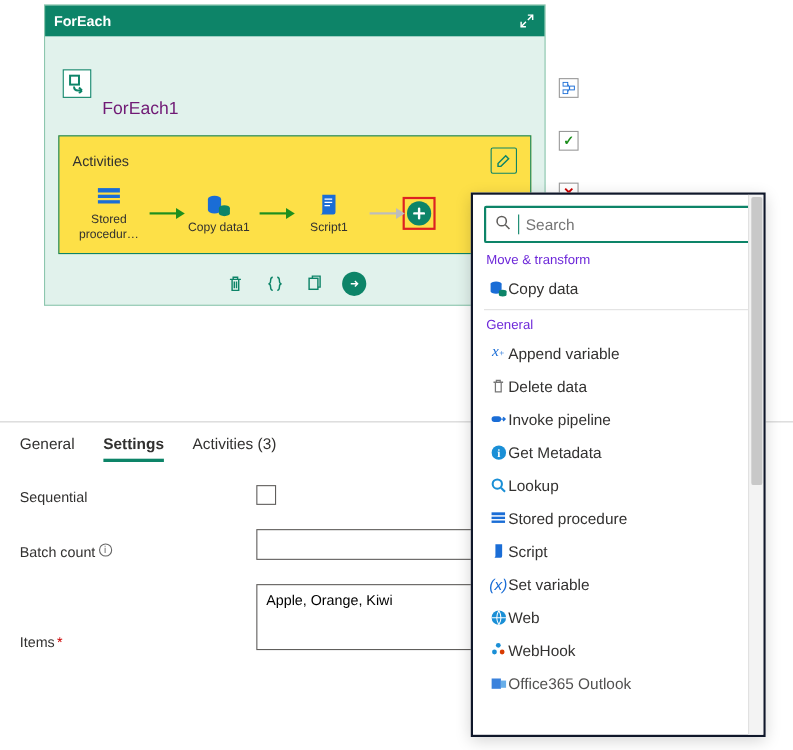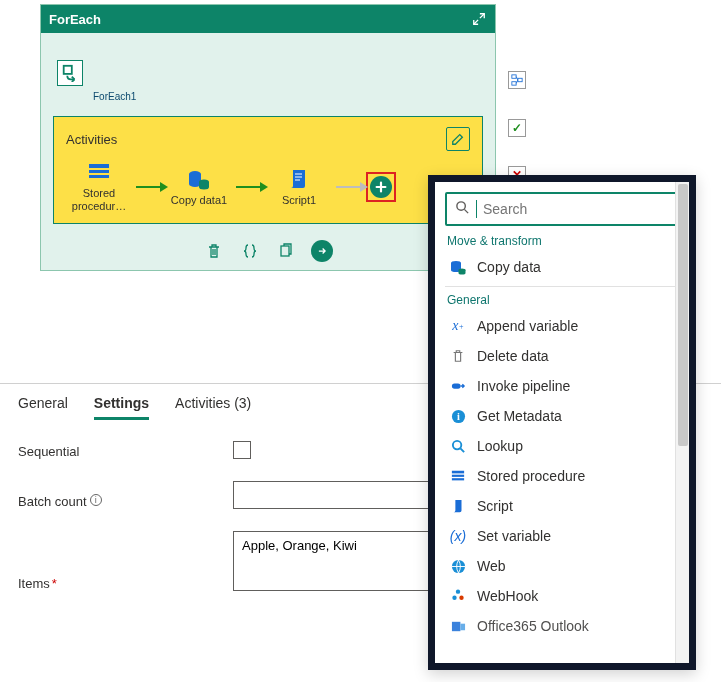--- a/index.html
+++ b/index.html
@@ -43,21 +43,21 @@
     gap:10px;
     padding:10px 16px 6px 16px;
   }
   .foreach-name-row .icon-box {
     width:26px;height:26px;
     display:flex;align-items:center;justify-content:center;
     background:#fff;
     border:1px solid #0d8468;
   }
   .foreach-name-row .icon-box svg{width:18px;height:18px;}
-  .foreach-name { font-size:10px; color:#0c4a6e;margin-top:48px; }
+  .foreach-name { font-size:16px; color:#701a75;margin-top:48px; }
 
   .activities-box {
     margin: 8px 12px 10px 12px;
     background:#fde047;
     border:1px solid #0d8468;
     padding:10px 12px 8px 12px;
   }
   .activities-header {
     display:flex;
     justify-content:space-between;
@@ -186,21 +186,21 @@
     font-family:inherit;resize:none;
   }
 
   
   .picker{
     position:absolute;
     left:428px;top:175px;
     width:268px;
     height:495px;
     background:#fff;
-    border:7px solid #0f172a;
+    border:2px solid #0f172a;
     box-shadow:0 4px 14px rgba(0,0,0,.18);
     overflow:hidden;
   }
   .picker-scroll{
     position:absolute;right:0;top:0;width:14px;height:100%;
     background:#f3f3f3;border-left:1px solid #e1e1e1;
   }
   .picker-scroll .thumb{
     position:absolute;top:2px;left:2px;width:10px;height:262px;background:#c8c8c8;border-radius:2px;
   }
@@ -212,24 +212,24 @@
   }
   .search-box input{
     border:none;outline:none;font-size:14px;flex:1;
   }
   .search-box .caret{
     width:1px;height:18px;background:#0d8468;
     animation:blink 1s step-start infinite;
   }
   @keyframes blink{50%{opacity:0;}}
   .group-label{
-    font-size:12px;color:#0f766e;margin:6px 2px 4px 2px;
+    font-size:12px;color:#6d28d9;margin:6px 2px 4px 2px;
   }
   .picker-item{
-    display:flex;align-items:center;gap:10px;
+    display:flex;align-items:center;
     height:30px;padding:0 4px;font-size:14px;cursor:pointer;
   }
   .picker-item .ico{width:18px;height:18px;display:flex;align-items:center;justify-content:center;font-size:14px;}
   .hr{height:1px;background:#e1e1e1;margin:4px 0;}
 </style>
 </head>
 <body>
 
 <div class="foreach-panel">
   <div class="foreach-header">

